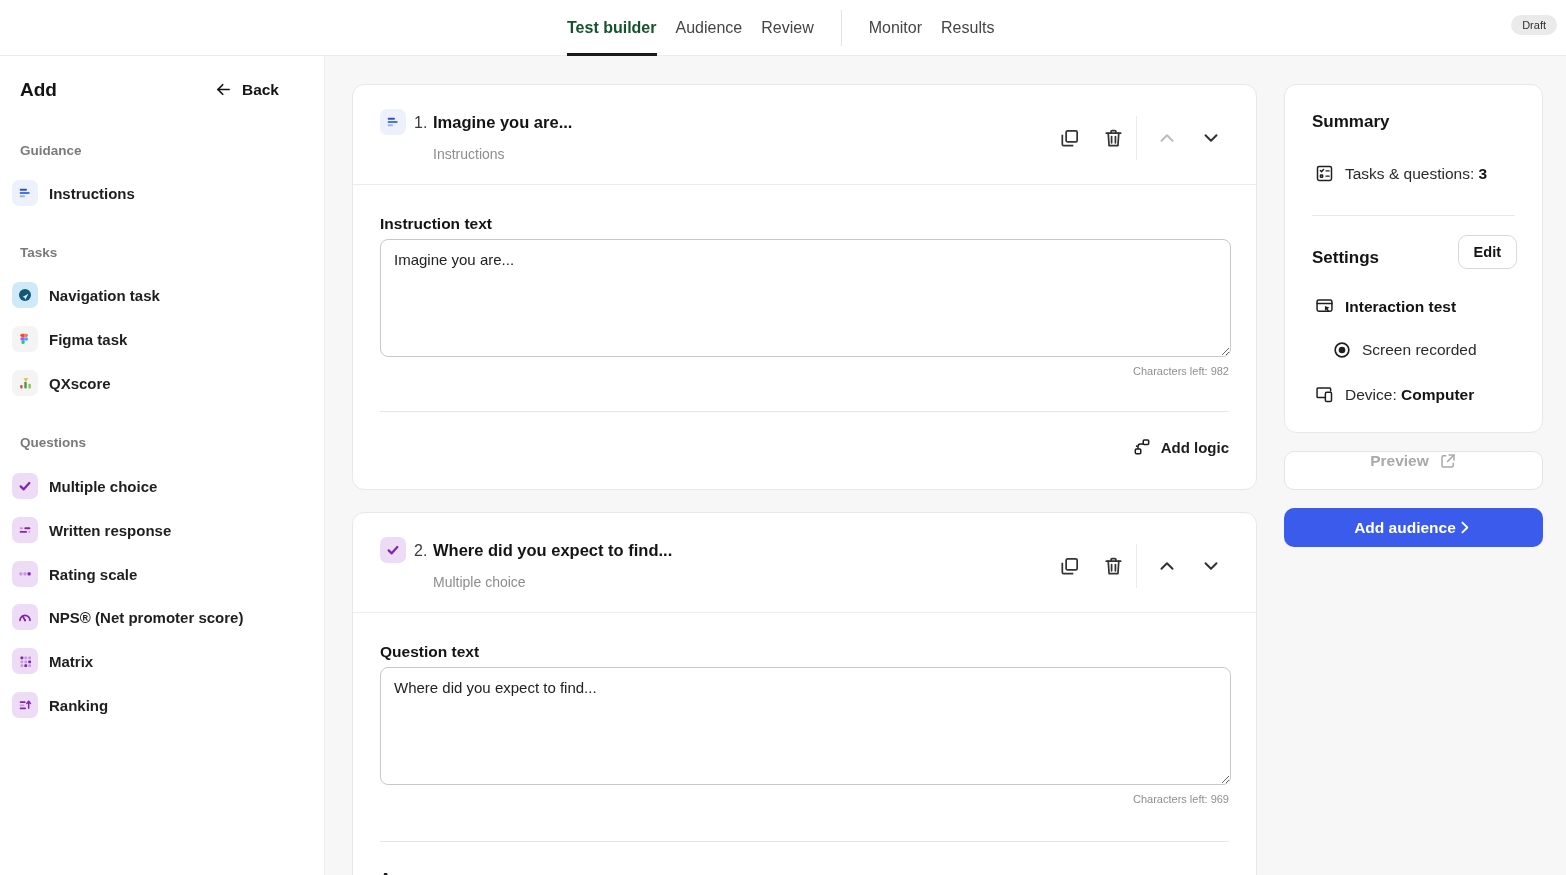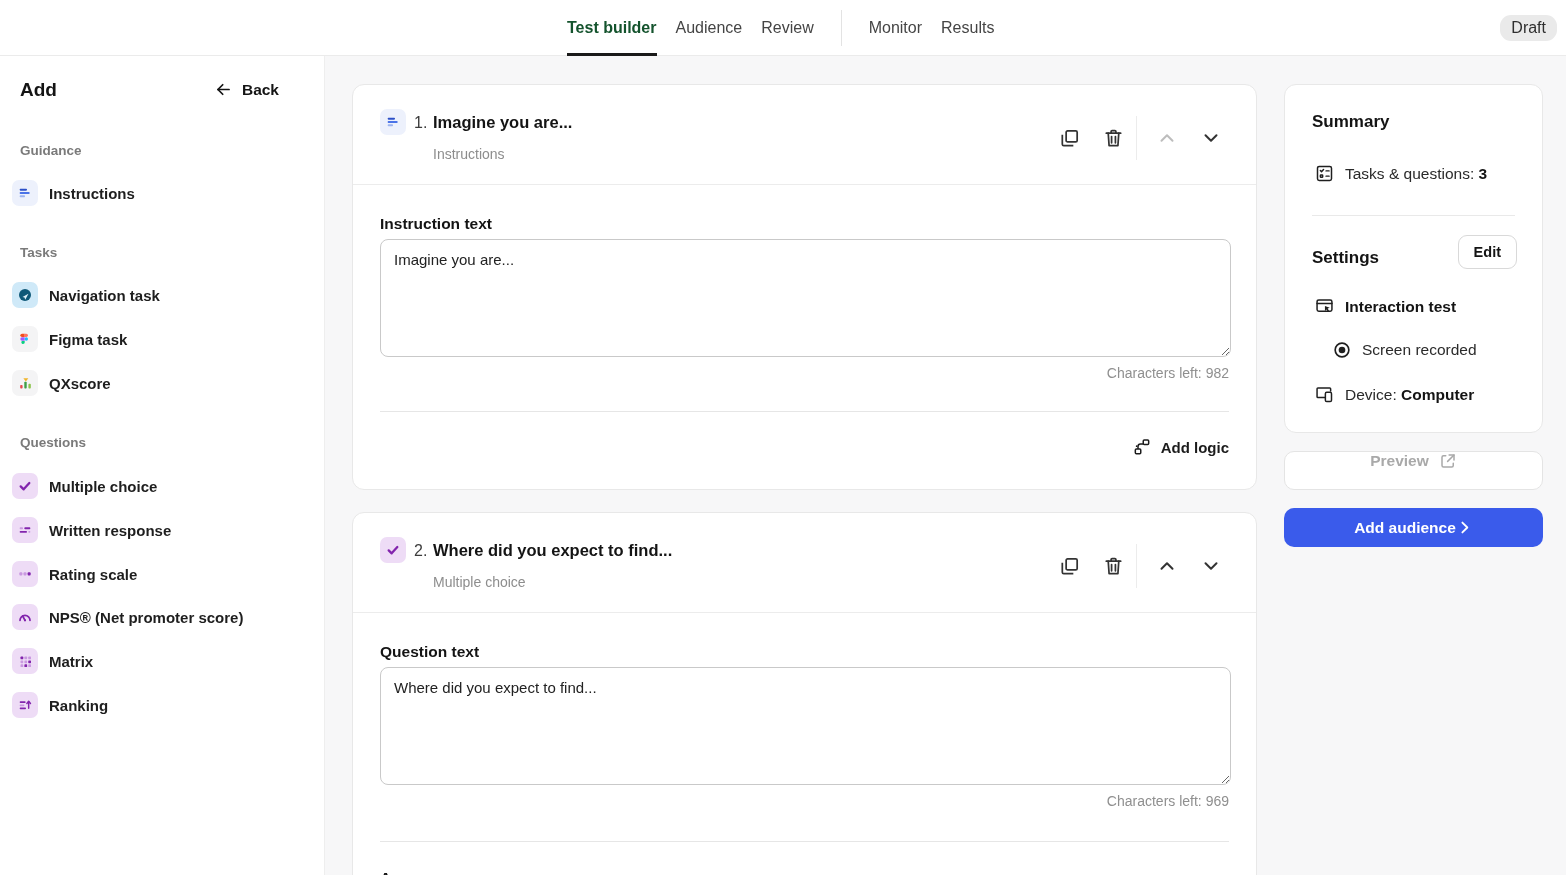--- a/index.html
+++ b/index.html
@@ -8,21 +8,21 @@
 
   
   .topbar { position:absolute; left:0; top:0; width:1566px; height:56px; background:#fff;
     border-bottom:1px solid #ebebeb; z-index:5; }
   .tabs { position:absolute; left:567px; top:0; height:56px; display:flex; align-items:stretch; gap:19px; }
   .tab { display:flex; align-items:center; font-size:16px; font-weight:500; color:#454545;
     border-bottom:3px solid transparent; padding-top:3px; cursor:pointer; white-space:nowrap; }
   .tab.active { color:#14532d; border-bottom-color:#1a1a1a; font-weight:600; }
   .tab-divider { width:1px; background:#e3e3e3; margin:10px 8px; }
   .draft-badge { position:absolute; right:9px; top:15px; background:#eaeaea; color:#2f2f2f;
-    font-size:16px; padding:4px 11px; border-radius:11px; }
+    font-size:11px; padding:4px 11px; border-radius:11px; }
 
   
   .sidebar { position:absolute; left:0; top:56px; width:325px; height:819px; background:#fff;
     border-right:1px solid #eeeeee; z-index:4; }
   .sb-title { position:absolute; left:20px; top:23px; font-size:19px; font-weight:700; color:#141414; }
   .back-btn { position:absolute; right:45px; top:24px; display:flex; align-items:center; gap:9px;
     font-size:15.5px; font-weight:700; color:#141414; cursor:pointer; }
   .sb-section { position:absolute; left:20px; font-size:13.5px; font-weight:600; color:#7a7a7a; }
   .sb-item { position:absolute; left:12px; height:36px; display:flex; align-items:center; gap:11px; cursor:pointer; }
   .sb-item .lbl { font-size:15px; font-weight:600; color:#1e1e1e; }
@@ -43,21 +43,21 @@
   .card-sub   { position:absolute; left:80px; top:61px; font-size:14px; color:#8d8d8d; }
   .icon-btn { position:absolute; top:40px; width:26px; height:26px; display:flex; align-items:center;
     justify-content:center; cursor:pointer; color:#333; }
   .icon-btn.disabled { color:#bdbdbd; cursor:default; }
   .head-vdiv { position:absolute; left:783px; top:31px; width:1px; height:44px; background:#ececec; }
   .head-hdiv { position:absolute; left:0; right:0; top:99px; height:1px; background:#ececec; }
   .field-label { position:absolute; left:27px; top:130px; font-size:15.5px; font-weight:700; color:#141414; }
   .card textarea { position:absolute; left:27px; top:154px; width:851px; height:118px;
     border:1px solid #c9c9c9; border-radius:8px; padding:11px 13px; font-size:15px; color:#222;
     font-family:"Liberation Sans", sans-serif; resize:both; outline:none; background:#fff; }
-  .chars-left { position:absolute; right:27px; top:280px; font-size:14px; color:#8f8f8f; }
+  .chars-left { position:absolute; right:27px; top:280px; font-size:11px; color:#8f8f8f; }
   .body-hdiv { position:absolute; left:27px; right:27px; top:326px; height:1px; background:#e6e6e6; }
   .add-logic { position:absolute; right:27px; top:352px; display:flex; align-items:center; gap:9px;
     font-size:15px; font-weight:700; color:#1c1c1c; cursor:pointer; }
   .next-label { position:absolute; left:27px; top:356px; font-size:15.5px; font-weight:700; color:#141414; }
 
   
   .summary-card { position:absolute; left:959px; top:28px; width:259px; height:349px;
     background:#fff; border:1px solid #e8e8e8; border-radius:12px;padding-left:18px; }
   .sum-title { position:absolute; left:27px; top:27px; font-size:17px; font-weight:700; color:#141414; }
   .sum-row { position:absolute; left:29px; display:flex; align-items:center; gap:10px; font-size:15.5px; color:#2a2a2a; }

